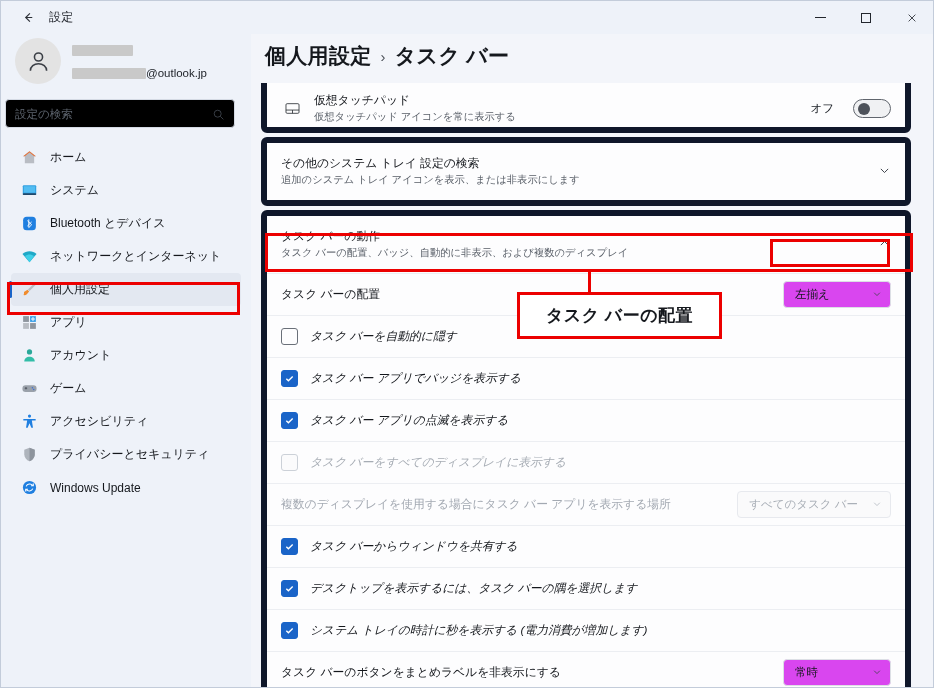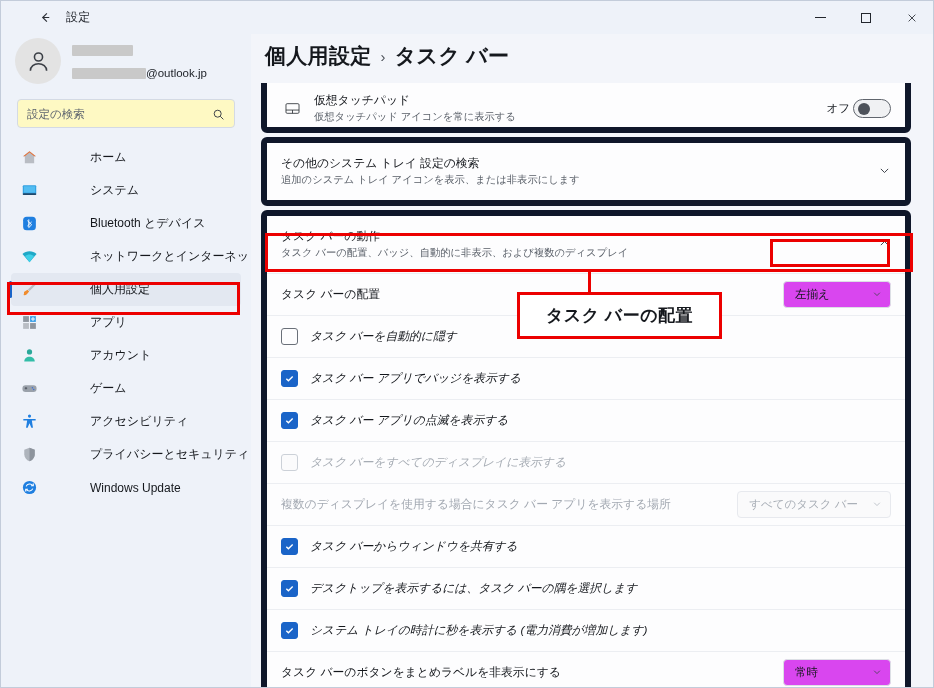--- a/index.html
+++ b/index.html
@@ -16,21 +16,20 @@
     border: 1px solid #c3ccda;
     overflow: hidden;
   }
 
   
   .titlebar {
     position: absolute; top: 0; left: 0;
     width: 934px; height: 33px;
     display: flex; align-items: center;
     background: #eef2f9;
-    padding-left: 17px;
   }
   .tb-back {
     width: 30px; height: 24px; margin-left: 12px;
     display: flex; align-items: center; justify-content: center;
     color: #2b2f36; font-size: 15px; border-radius: 4px;
   }
   .tb-title {
     margin-left: 6px; font-size: 12px; color: #1b1f26;
     letter-spacing: .2px;
   }
@@ -65,43 +64,43 @@
   .acct-text { margin-left: 11px; line-height: 1.45; }
   .redact {
     display: inline-block; height: 11px; background: #c9c9c9;
     vertical-align: middle; border-radius: 1px;
   }
   .redact.n1 { width: 61px; }
   .redact.n2 { width: 74px; }
   .acct-mail { font-size: 11.5px; color: #21252b; vertical-align: middle; }
 
   .searchbox {
-    margin: 2px 16px 0 16px;
+    margin: 2px 16px 0 4px;
     height: 29px;
-    background: #fef9c3;
+    background: #000000;
     border: 1px solid #d4dae4;
     border-radius: 4px;
     display: flex; align-items: center;
     padding: 0 9px;
   }
   .searchbox input {
     flex: 1; border: none; outline: none; background: transparent;
     font-family: inherit; font-size: 11.5px; color: #5d646e;
   }
   .searchbox input::placeholder { color: #5d646e; }
   .search-ic { width: 13px; height: 13px; color: #3a3f47; }
 
   .navlist { margin-top: 13px; }
   .navitem {
     position: relative;
     display: flex; align-items: center;
     height: 33px; margin: 0 10px 0 10px;
     padding-left: 8px;
     border-radius: 4px;
-    font-size: 12px; color: #14171c; gap: 40px;
+    font-size: 12px; color: #14171c;
   }
   .navitem.selected { background: #e3e8f1; }
   .navitem.selected::before {
     content: ""; position: absolute; left: -2px; top: 8px;
     width: 3px; height: 17px; border-radius: 2px; background: #1a64c8;
   }
   .navicon {
     width: 20px; height: 20px; margin-right: 11px;
     display: flex; align-items: center; justify-content: center;
     flex: 0 0 20px;
@@ -151,21 +150,21 @@
     width: 22px; flex: 0 0 22px; margin-right: 11px;
     display: flex; align-items: center; justify-content: center;
     color: #2d3138;
   }
   .row .texts { flex: 1; min-width: 0; }
   .row .t1 { font-size: 11.8px; color: #14171c; line-height: 1.35; }
   .row .t2 { font-size: 10.3px; color: #5a6069; line-height: 1.35; margin-top: 1px; }
   .row .t1.dim, .row .t2.dim { color: #a3a9b2; }
   .row .right { display: flex; align-items: center; gap: 10px; flex: 0 0 auto; }
 
-  .toggle-wrap { display: flex; align-items: center; gap: 3px; }
+  .toggle-wrap { display: flex; align-items: center; gap: 19px; }
   .toggle-label { font-size: 11.5px; color: #1a1e24; }
   .toggle {
     width: 38px; height: 19px; border-radius: 10px;
     border: 1px solid #60656d; background: #f0f1f3;
     position: relative;
   }
   .toggle .knob {
     position: absolute; top: 3px; left: 4px;
     width: 12px; height: 12px; border-radius: 50%;
     background: #4d525a;

